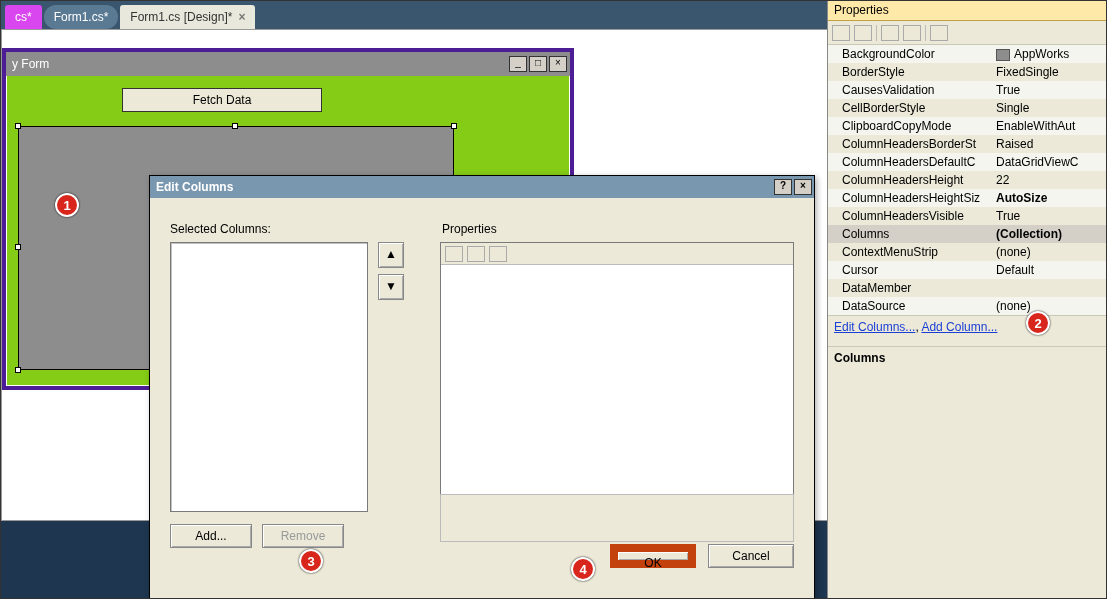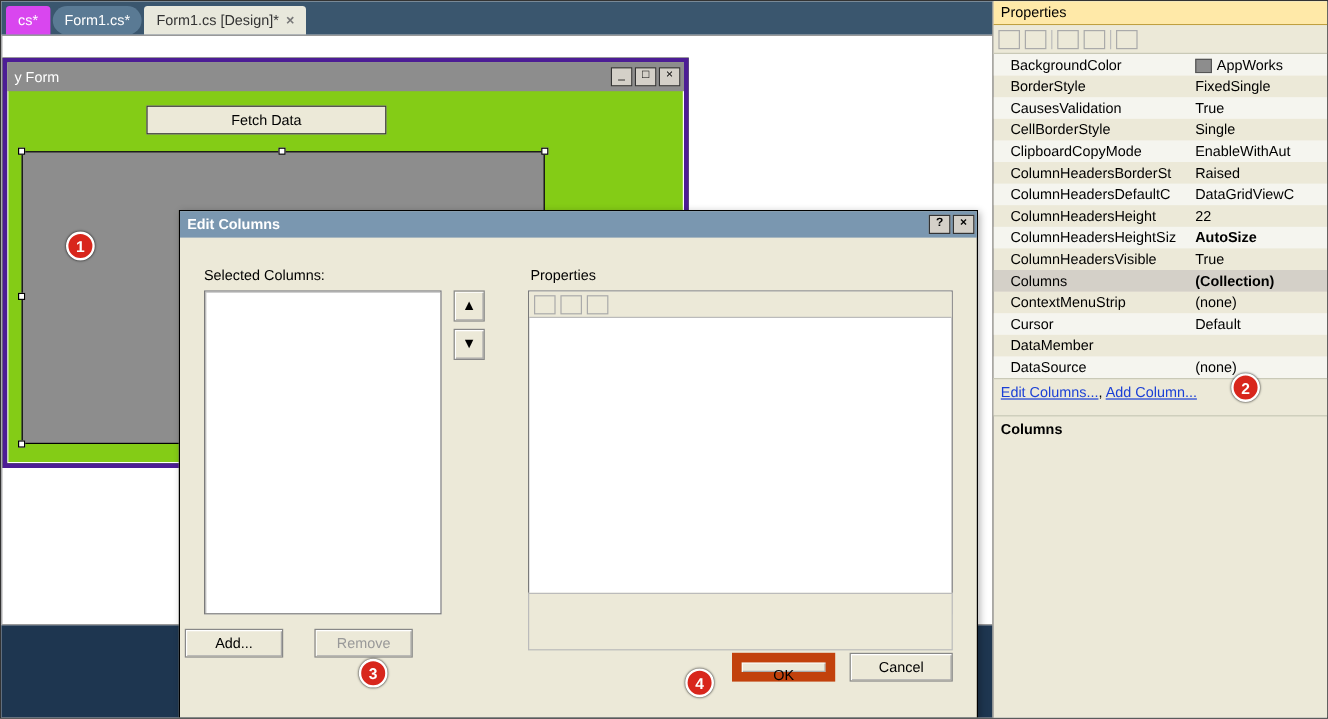--- a/index.html
+++ b/index.html
@@ -29,21 +29,21 @@
   .dialog .dtitle { height:22px; background:#7a97b0; color:#fff; display:flex; align-items:center; justify-content:space-between; padding:0 2px 0 6px; font-weight:bold; }
   .dialog .dbody { position:relative; padding:20px 14px; height:360px; }
   .lbl { position:absolute; }
   .listbox { position:absolute; left:20px; top:44px; width:198px; height:270px; background:#fff; border:1px solid #7a7a7a; box-shadow:inset 1px 1px 0 #c0c0c0;}
   .arrowbtn { position:absolute; width:26px; height:26px; border:1px solid #888; background:#ece9d8; box-shadow:inset 1px 1px 0 #fff, inset -1px -1px 0 #aaa; text-align:center; line-height:22px; }
   .propgrid { position:absolute; right:20px; top:44px; width:354px; height:270px; background:#fff; border:1px solid #7a7a7a; }
   .propgrid .tb { height:22px; background:#ece9d8; border-bottom:1px solid #bbb; display:flex; align-items:center; gap:4px; padding:0 4px;}
   .tbtn { width:18px; height:16px; border:1px solid #aaa; background:#ece9d8; }
   .desc { position:absolute; right:20px; bottom:16px; width:354px; height:48px; background:#ece9d8; border:1px solid #bbb; }
   .addbtn, .rembtn, .okbtn, .cancelbtn { position:absolute; height:24px; width:82px; border:1px solid #888; background:#ece9d8; box-shadow:inset 1px 1px 0 #fff, inset -1px -1px 0 #aaa; text-align:center; line-height:22px;}
-  .addbtn{ left:4px; top:326px;}
+  .addbtn{ left:20px; top:326px;}
   .rembtn{ left:112px; top:326px; color:#999;}
   .okbtn{ width:86px; right:118px; top:368px; border:8px solid #c2410c; font-weight:normal;}
   .cancelbtn{ width:86px; right:20px; top:368px;}
 
   
   .proppanel { position:absolute; right:0; top:0; width:279px; height:599px; background:#ece9d8; border-left:1px solid #888;}
   .pp-title { height:20px; background:#ffe9a8; border-bottom:1px solid #c0a040; padding:2px 6px; font-weight:normal;}
   .pp-obj { padding:2px 6px; border-bottom:1px solid #c9c9b7;}
   .pp-tool { height:24px; background:#ece9d8; border-bottom:1px solid #c9c9b7; display:flex; align-items:center; padding:0 4px; gap:4px;}
   .pp-grid { overflow:hidden; }

